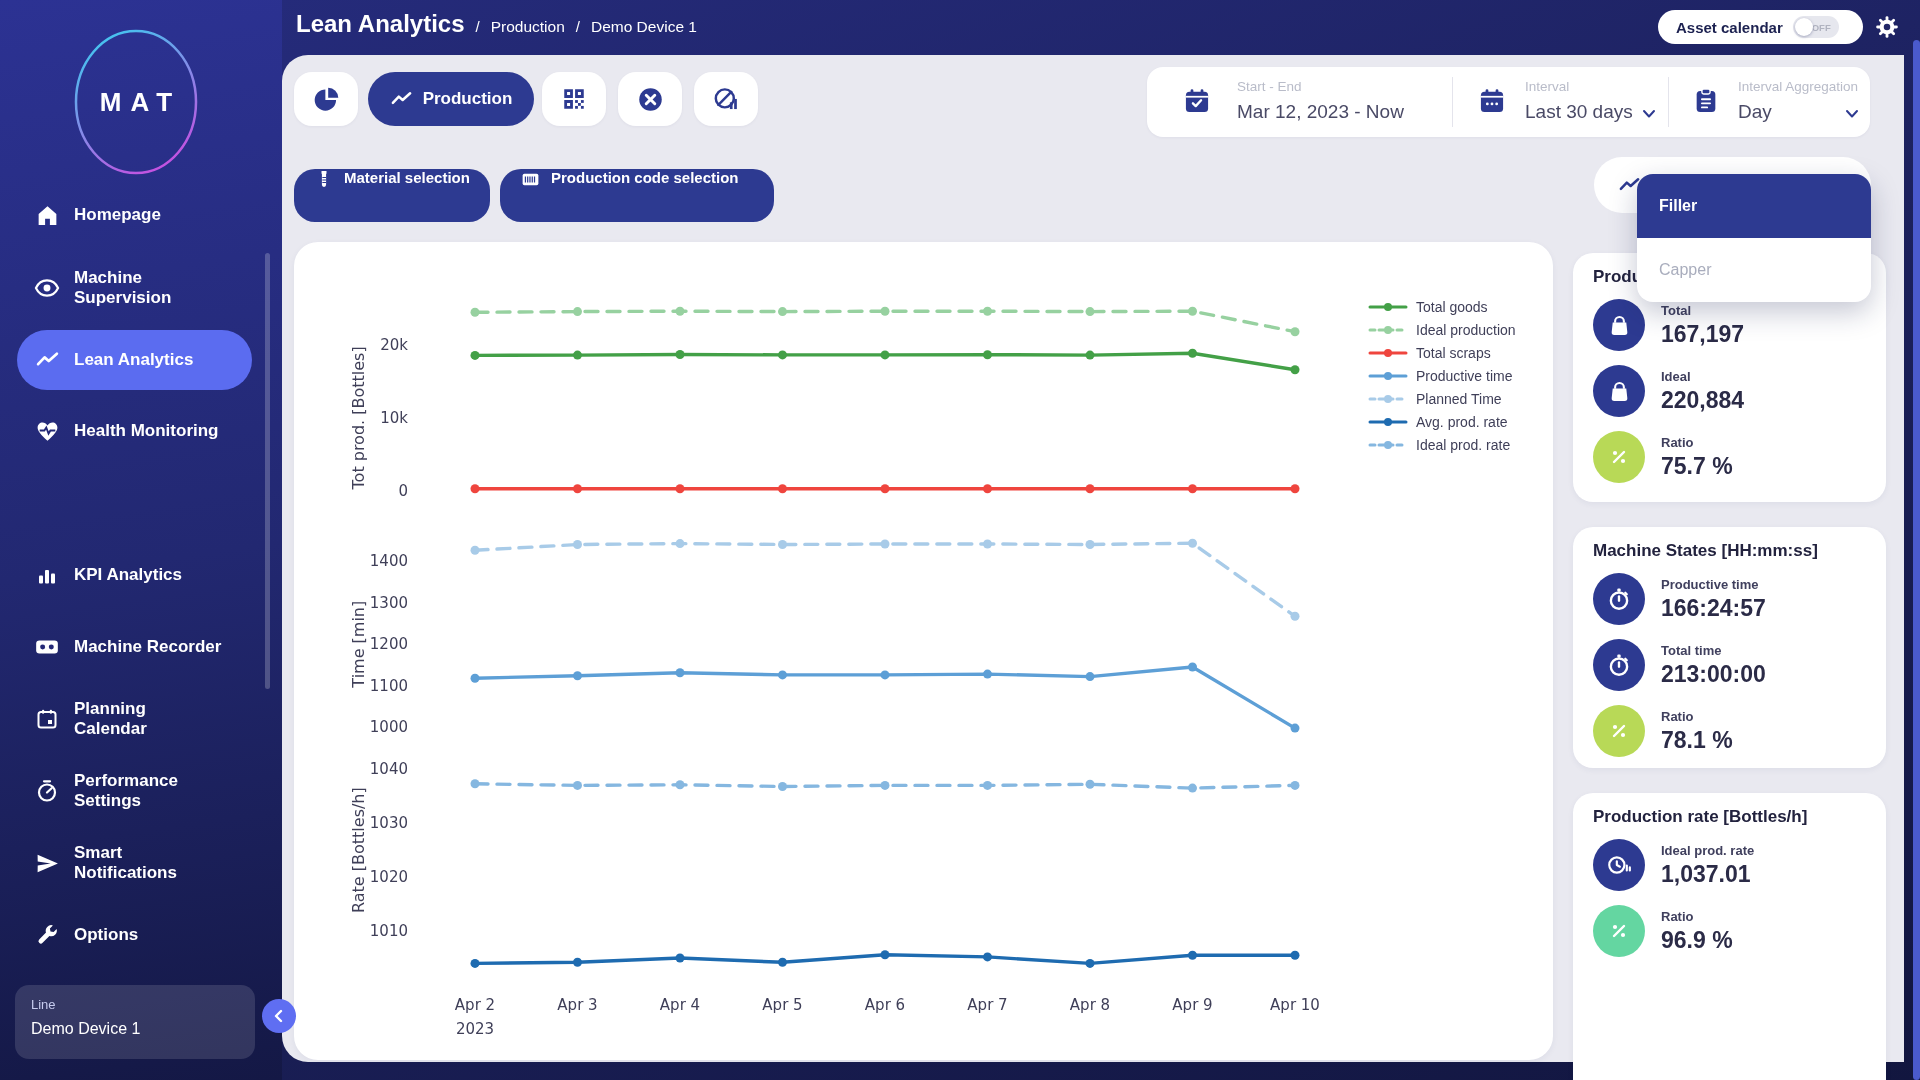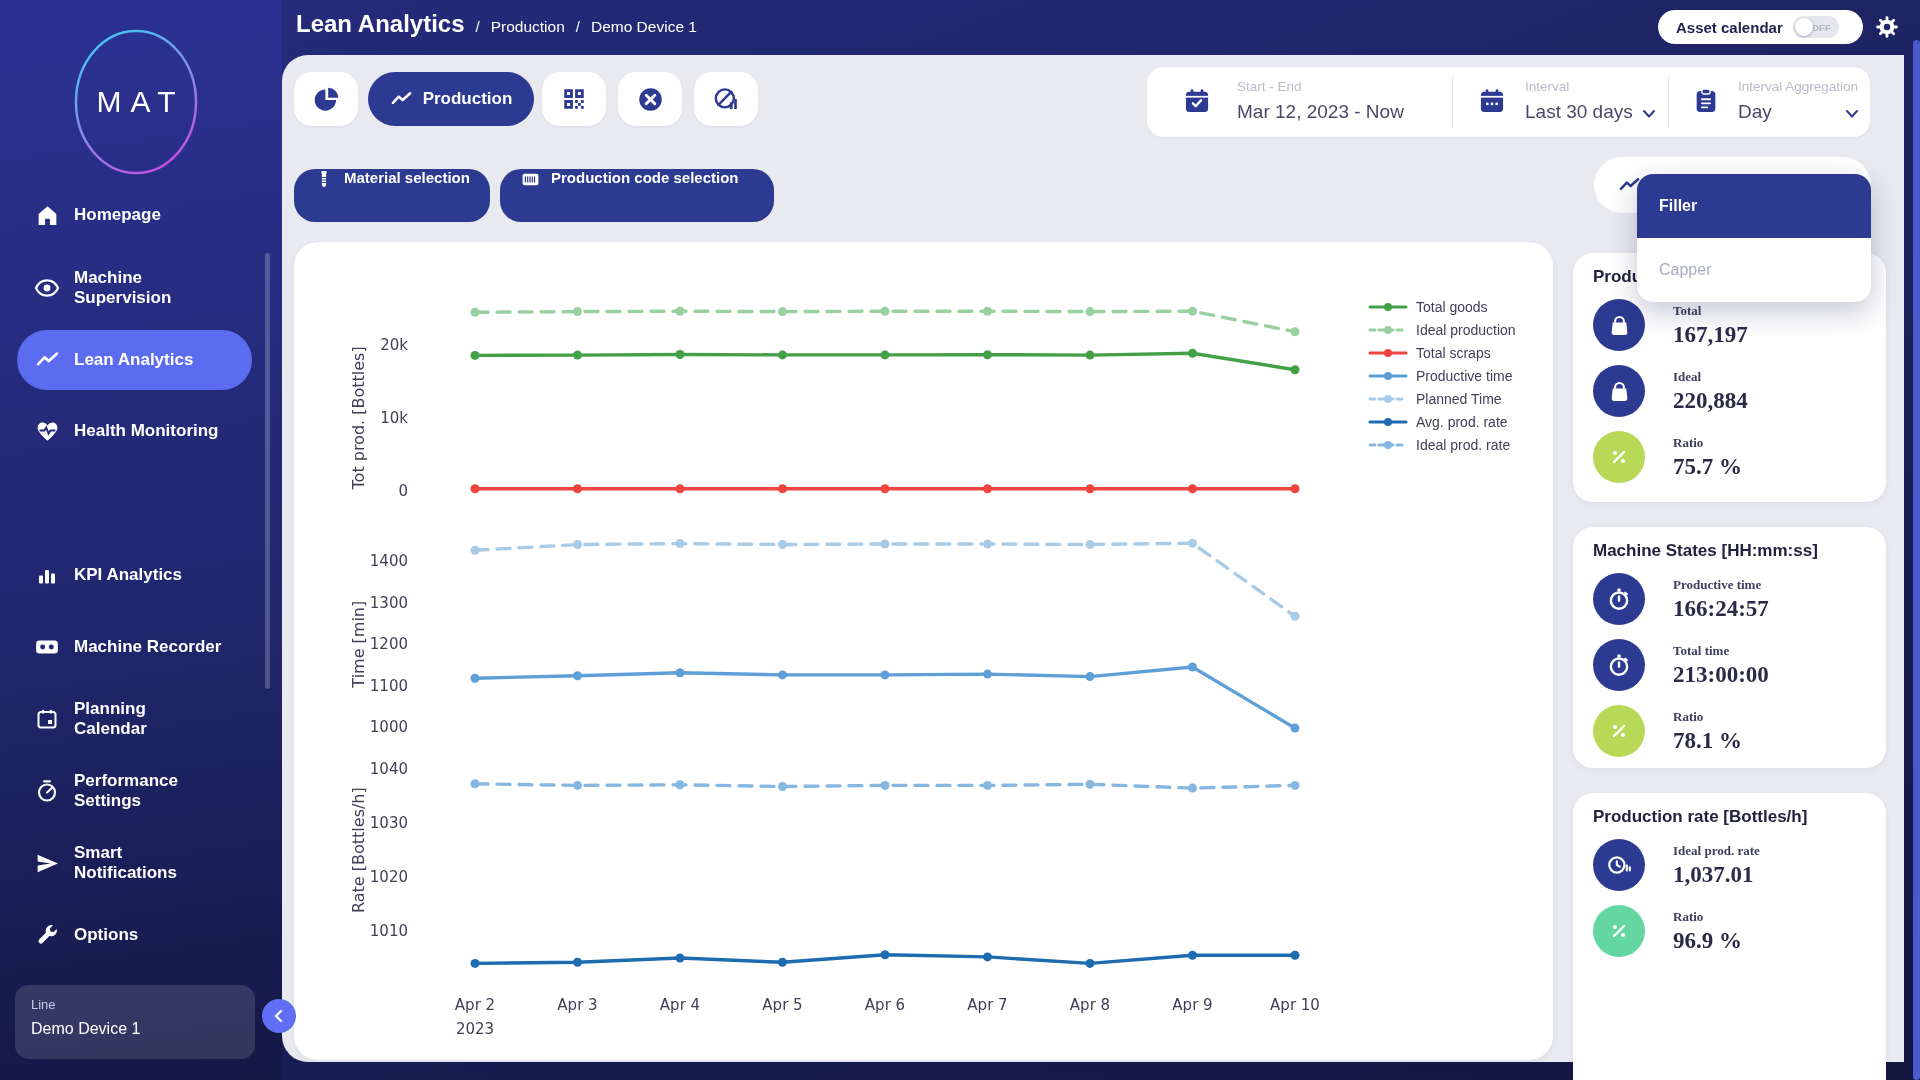--- a/index.html
+++ b/index.html
@@ -5,21 +5,21 @@
   html,body{margin:0;padding:0;background:#0f1236;}
   *{box-sizing:border-box;}
   .stage{position:relative;width:1920px;height:1080px;overflow:hidden;
     font-family:"Liberation Sans",sans-serif;
     background:linear-gradient(160deg,#262c7e 0%,#1d2260 45%,#12163f 100%);}
   
   .sidebar{position:absolute;left:0;top:0;width:282px;height:1080px;
     background:linear-gradient(172deg,#2c3293 0%,#222871 52%,#141845 100%);}
   .logo-wrap{position:absolute;left:61px;top:28px;width:150px;height:148px;}
   .logo-text{position:absolute;left:0;top:0;width:150px;height:148px;display:flex;align-items:center;justify-content:center;
-    color:#fff;font-size:30px;font-weight:400;letter-spacing:9px;padding-left:9px;}
+    color:#fff;font-size:26px;font-weight:700;letter-spacing:9px;padding-left:9px;}
   .nav-item{position:absolute;left:0;width:282px;height:72px;display:flex;align-items:center;
     padding-left:34px;gap:14px;color:#fff;cursor:pointer;}
   .nav-ic{width:26px;height:26px;flex:0 0 26px;display:flex;align-items:center;justify-content:center;}
   .nav-ic svg{display:block;}
   .nav-lbl{font-size:17px;font-weight:700;line-height:1.18;white-space:pre-line;}
   .active-pill{position:absolute;left:17px;top:330px;width:235px;height:60px;border-radius:30px;background:#5b6cf0;}
   .side-scroll{position:absolute;left:265px;top:253px;width:5px;height:436px;border-radius:3px;background:rgba(255,255,255,.22);}
   .device-card{position:absolute;left:15px;top:985px;width:240px;height:74px;border-radius:14px;
     background:rgba(255,255,255,.13);padding:12px 16px;cursor:pointer;}
   .device-label{font-size:13px;color:#c6cbee;margin-bottom:8px;}
@@ -70,21 +70,21 @@
   .chart-card svg.main{position:absolute;left:0;top:0;}
   .tick{font:15px "DejaVu Sans",sans-serif;fill:#3f3f58;}
   .axis-title{font:16px "DejaVu Sans",sans-serif;fill:#3f3f58;}
   .legend{position:absolute;left:1074px;top:58px;display:flex;flex-direction:column;gap:10px;}
   .legend-item{display:flex;align-items:center;gap:8px;font-size:14px;color:#3f3f58;cursor:pointer;height:13px;}
   .legend-item svg{flex:0 0 40px;}
   
   .sum-card{position:absolute;left:1573px;width:313px;background:#fff;border-radius:20px;padding:14px 20px;
     box-shadow:0 2px 6px rgba(40,45,100,.06);}
   .sum-title{font-size:17px;font-weight:700;color:#22223e;margin-bottom:12px;}
-  .sum-row{display:flex;align-items:center;gap:28px;margin-bottom:14px;font-family:Liberation Serif, serif;}
+  .sum-row{display:flex;align-items:center;gap:16px;margin-bottom:14px;}
   .sum-ic{width:52px;height:52px;border-radius:50%;display:flex;align-items:center;justify-content:center;flex:0 0 52px;}
   .bg-navy{background:#2d3a91;}
   .bg-lime{background:#b8d957;}
   .bg-mint{background:#64d6a1;}
   .sum-label{font-size:13px;font-weight:700;color:#40405e;margin-bottom:3px;}
   .sum-value{font-size:23px;font-weight:700;color:#2b2b47;}
 </style>
 </head>
 <body>
 

